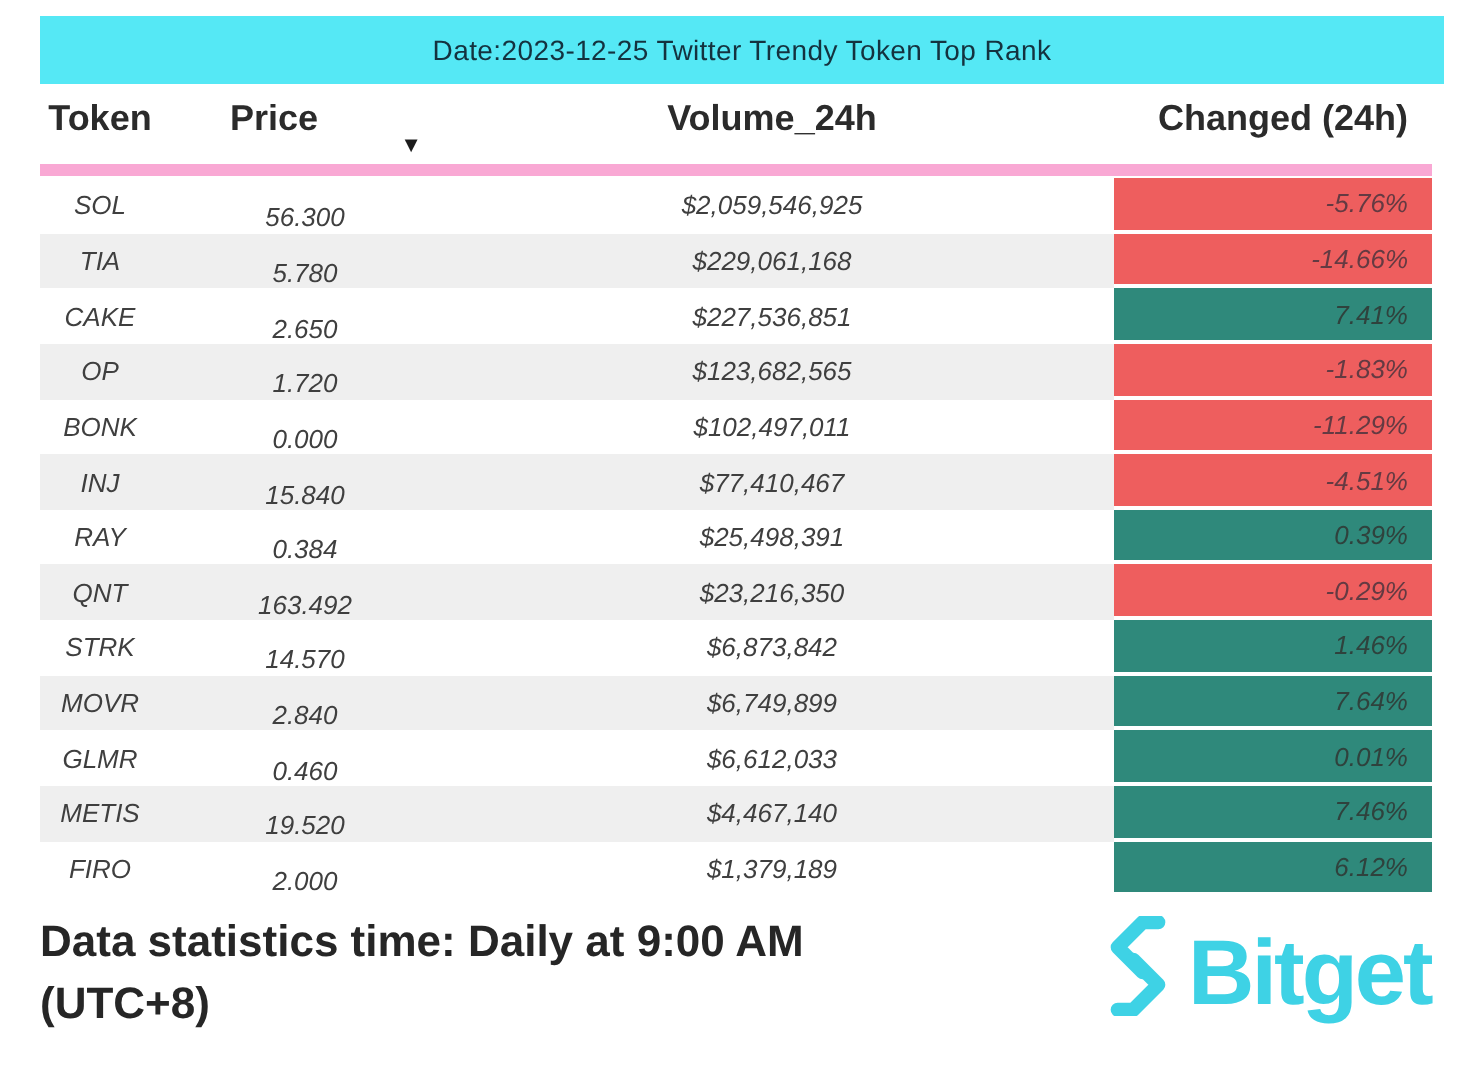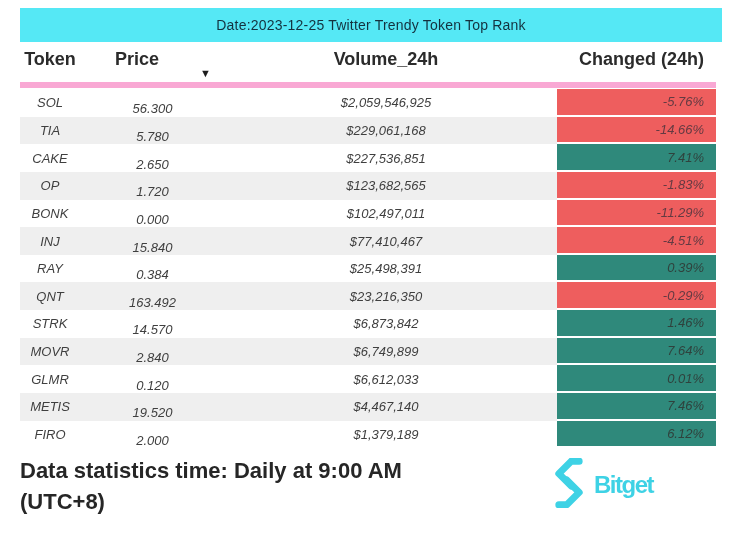--- a/index.html
+++ b/index.html
@@ -82,21 +82,21 @@
     font-weight: bold; font-size: 22px; color: #262626;
     line-height: 1.4;
     font-family: "Liberation Sans", sans-serif;
   }
   .brand {
     position: absolute; left: 548px; top: 458px;
     display: flex; align-items: center; gap: 4px;
   }
   .brand-text {
     color: var(--brand);
-    font-size: 24px; font-weight: bold;
+    font-size: 46px; font-weight: bold;
     letter-spacing: -1.5px;
   }
 </style>
 </head>
 <body>
 
 <div class="title-bar">Date:2023-12-25 Twitter Trendy Token Top Rank</div>
 
 <div class="header-row">
   <div class="hcell token">
@@ -180,21 +180,21 @@
 
   <div class="row alt">
     <div class="cell-token">MOVR</div>
     <div class="cell-price">2.840</div>
     <div class="cell-volume">$6,749,899</div>
     <div class="cell-changed pos">7.64%</div>
   </div>
 
   <div class="row">
     <div class="cell-token">GLMR</div>
-    <div class="cell-price">0.120</div>
+    <div class="cell-price">0.460</div>
     <div class="cell-volume">$6,612,033</div>
     <div class="cell-changed pos">0.01%</div>
   </div>
 
   <div class="row alt">
     <div class="cell-token">METIS</div>
     <div class="cell-price">19.520</div>
     <div class="cell-volume">$4,467,140</div>
     <div class="cell-changed pos">7.46%</div>
   </div>

